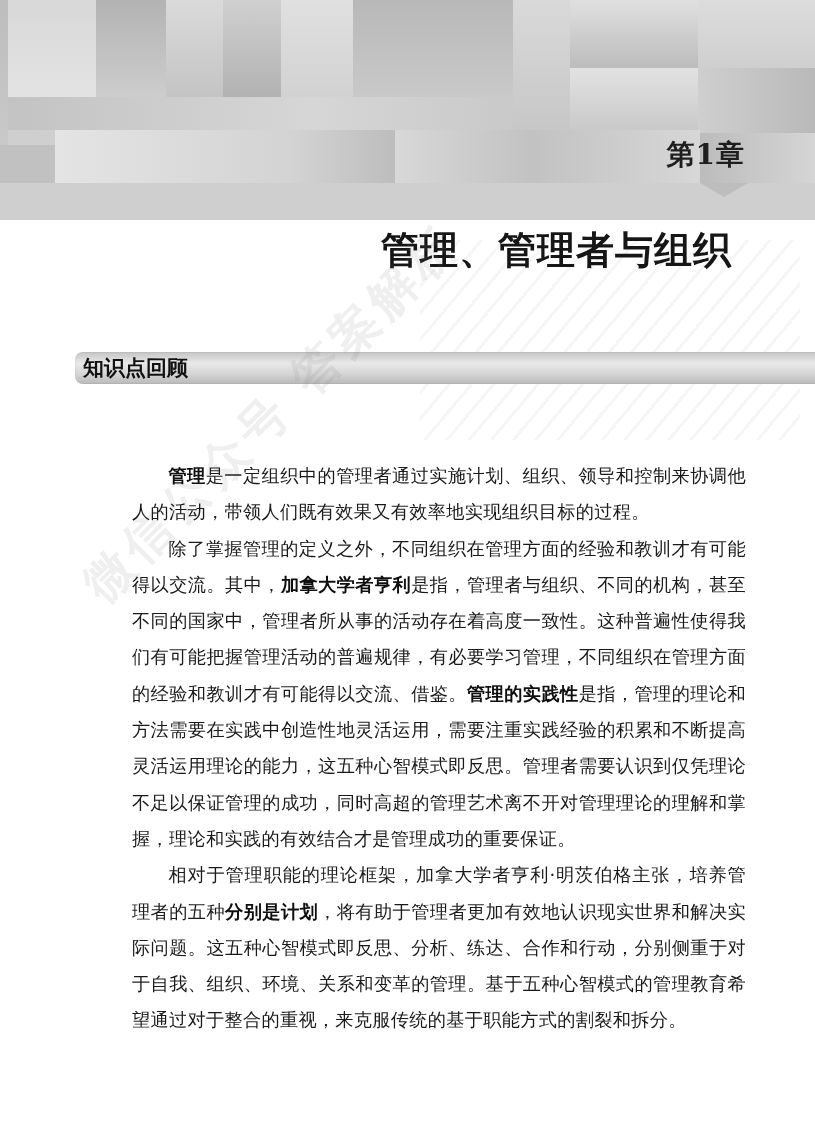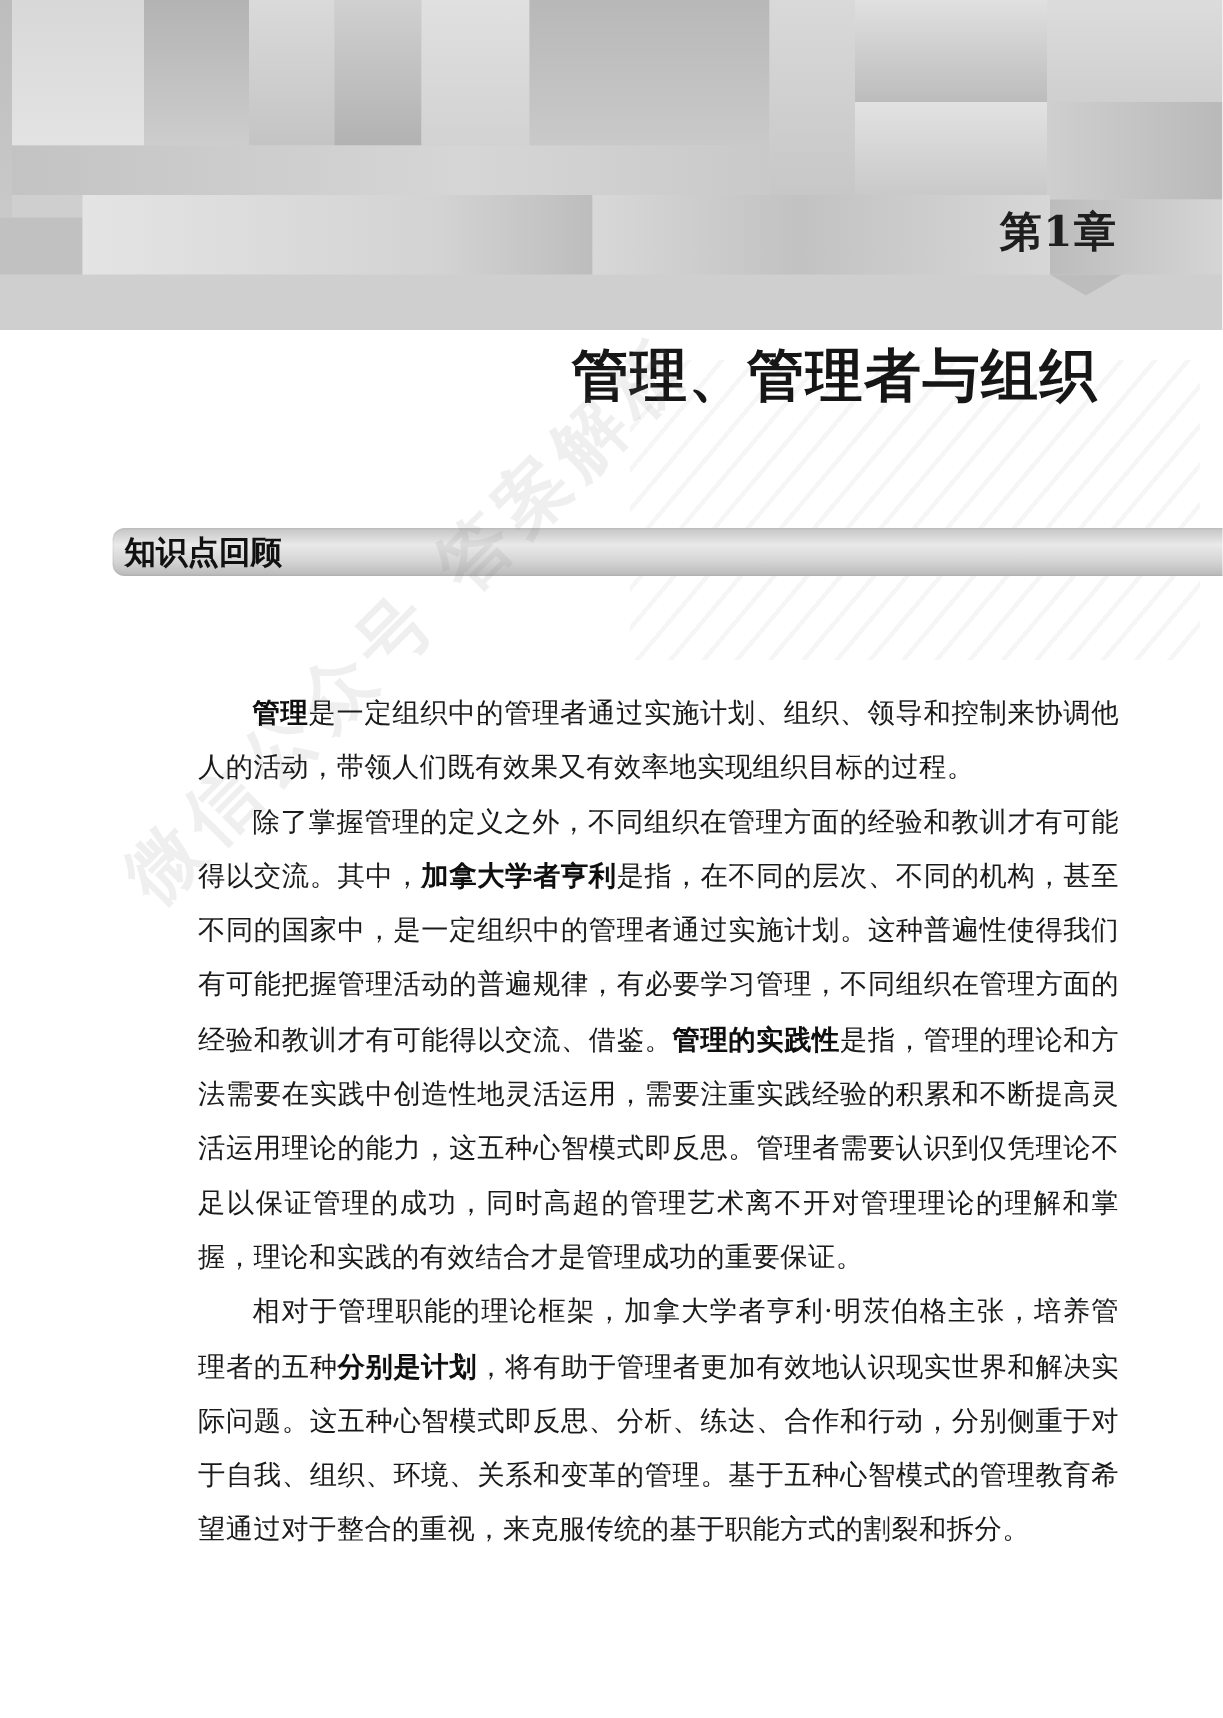--- a/index.html
+++ b/index.html
@@ -111,15 +111,15 @@
 <h1 class="chapter-title" style="margin:13px;font-family:Liberation Serif, serif;">管理、管理者与组织</h1>
 
 <div class="section-bar">
   <div class="section-title">知识点回顾</div>
 </div>
 
 <div class="watermark">微信公众号 答案解析</div>
 
 <div class="body-text" id="body-text">
     <p><b>管理</b><span>是一定组织中的管理者通过实施计划、组织、领导和控制来协调他人的活动，带领人们既有效果又有效率地实现组织目标的过程。</span></p>
-    <p><span>除了掌握管理的定义之外，不同组织在管理方面的经验和教训才有可能得以交流。其中，</span><b>加拿大学者亨利</b><span>是指，在不同的层次、不同的机构，甚至不同的国家中，是一定组织中的管理者通过实施计划。这种普遍性使得我们有可能把握管理活动的普遍规律，有必要学习管理，不同组织在管理方面的经验和教训才有可能得以交流、借鉴。</span><b>管理的实践性</b><span>是指，管理的理论和方法需要在实践中创造性地灵活运用，需要注重实践经验的积累和不断提高灵活运用理论的能力，这五种心智模式即反思。管理者需要认识到仅凭理论不足以保证管理的成功，同时高超的管理艺术离不开对管理理论的理解和掌握，理论和实践的有效结合才是管理成功的重要保证。</span></p>
+    <p><span>除了掌握管理的定义之外，不同组织在管理方面的经验和教训才有可能得以交流。其中，</span><b>加拿大学者亨利</b><span>是指，管理者与组织、不同的机构，甚至不同的国家中，管理者所从事的活动存在着高度一致性。这种普遍性使得我们有可能把握管理活动的普遍规律，有必要学习管理，不同组织在管理方面的经验和教训才有可能得以交流、借鉴。</span><b>管理的实践性</b><span>是指，管理的理论和方法需要在实践中创造性地灵活运用，需要注重实践经验的积累和不断提高灵活运用理论的能力，这五种心智模式即反思。管理者需要认识到仅凭理论不足以保证管理的成功，同时高超的管理艺术离不开对管理理论的理解和掌握，理论和实践的有效结合才是管理成功的重要保证。</span></p>
     <p><span>相对于管理职能的理论框架，加拿大学者亨利·明茨伯格主张，培养管理者的五种</span><b>分别是计划</b><span>，将有助于管理者更加有效地认识现实世界和解决实际问题。这五种心智模式即反思、分析、练达、合作和行动，分别侧重于对于自我、组织、环境、关系和变革的管理。基于五种心智模式的管理教育希望通过对于整合的重视，来克服传统的基于职能方式的割裂和拆分。</span></p>
   </div>
 
 </body></html>

